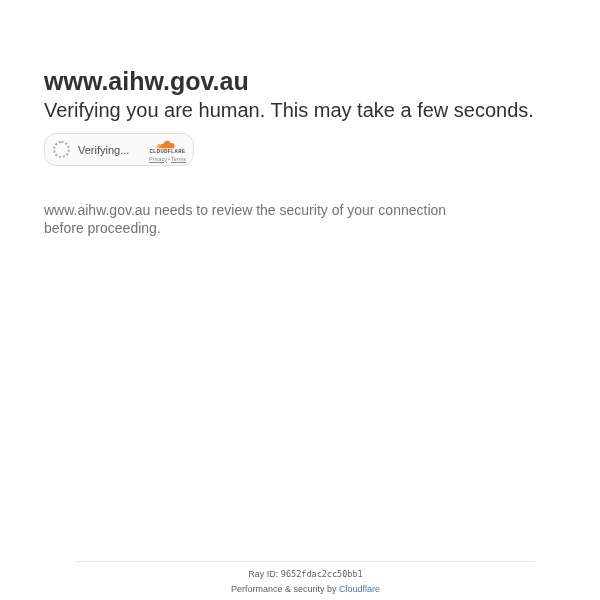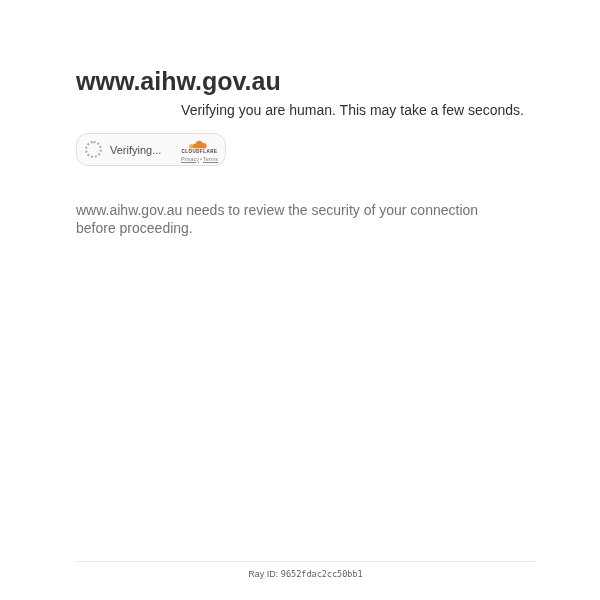--- a/index.html
+++ b/index.html
@@ -5,36 +5,35 @@
   html,body{margin:0;padding:0;background:#fff;}
   .page{
     position:relative;
     width:600px;height:600px;
     margin:0 auto;
     background:#ffffff;
     overflow:hidden;
     font-family:"Liberation Sans", sans-serif;
     color:#313131;
   }
-  .content{padding:0 76px;margin-top:40px;}
+  .content{padding:0 44px;margin-top:40px;}
   h1.page-title{
     margin:66px 0 0 0;
     font-size:25px;
     line-height:1.2;
     font-weight:700;
     color:#313131;
     letter-spacing:0;
   }
   p.subtitle{
     margin:5px 0 0 0;
-    font-size:14px;
+    font-size:20px;
     line-height:18px;
     font-weight:400;
     color:#313131;
-    text-align:right;
   }
   
   .widget{
     margin-top:14px;
     width:150px;
     height:33px;
     box-sizing:border-box;
     background:#fafafa;
     border:1px solid #e0e0e0;
     border-radius:12px;
@@ -144,14 +143,18 @@
 
     <p class="body-text">www.aihw.gov.au needs to review the security of your connection before proceeding.</p>
 
   </main>
 
   <footer class="footer">
     <div class="ray-line">
       <span>Ray ID:</span>
       <code>9652fdac2cc50bb1</code>
     </div>
+    <div class="perf-line">
+      <span>Performance &amp; security by</span>
+      <a>Cloudflare</a>
+    </div>
   </footer>
 </div>
 
 </body></html>

